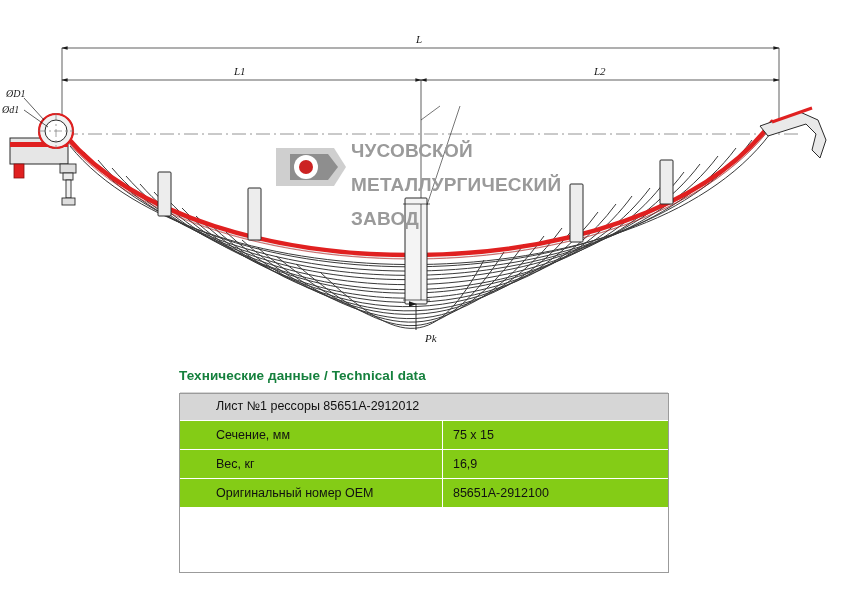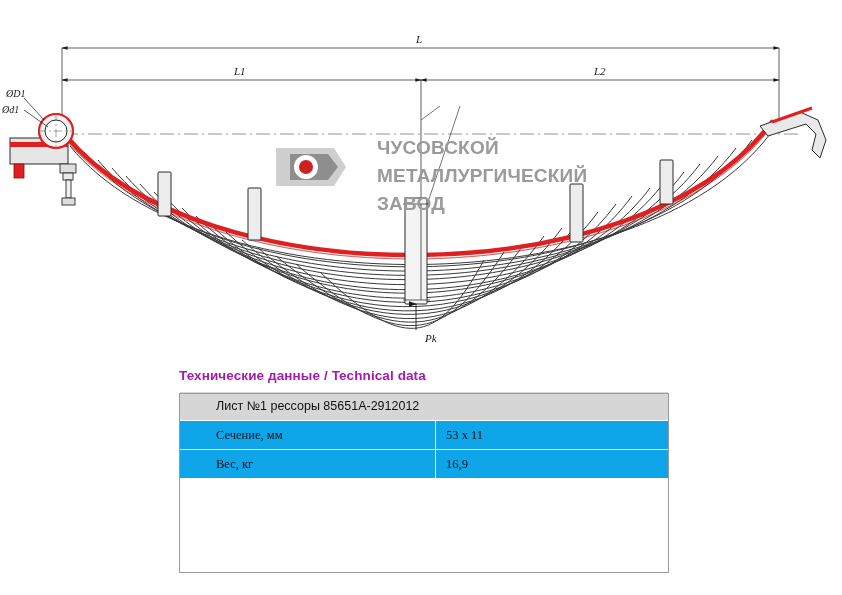--- a/index.html
+++ b/index.html
@@ -29,46 +29,46 @@
   .wm {
     position: absolute;
     left: 272px;
     top: 132px;
     width: 320px;
     height: 80px;
     pointer-events: none;
   }
   .wm-text {
     position: absolute;
-    left: 105px;
+    left: 79px;
     top: 2px;
     color: #9a9a9a;
     font-size: 19px;
     font-weight: bold;
-    line-height: 28px;
+    line-height: 34px;
     letter-spacing: 0.2px;
     white-space: pre-line;
   }
   .wm-mark {
     position: absolute;
     left: 0px;
     top: 8px;
     width: 78px;
     height: 54px;
   }
 
   
   #table-block {
     position: absolute;
     left: 179px;
     top: 368px;
     width: 490px;
   }
   .tbl-title {
-    color: #a21caf;
+    color: #15803d;
     font-size: 13.5px;
     font-weight: bold;
     margin-bottom: 8px;
     letter-spacing: 0.1px;
   }
   table.specs {
     border-collapse: collapse;
     width: 490px;
     font-size: 12.5px;
     color: #111;
@@ -77,22 +77,21 @@
     border: 1px solid #ffffff;
     height: 28px;
     padding: 0 10px;
     vertical-align: middle;
     white-space: nowrap;
   }
   table.specs tr.shade td {
     background: #d6d6d6;
   }
   table.specs tr.plain td {
-    background: #0ea5e9;
-    font-family: Liberation Serif, serif;
+    background: #84cc16;
   }
   table.specs td.k {
     width: 240px;
     padding-left: 36px;
   }
   table.specs td.v {
     width: 250px;
   }
   table.specs tr.first td {
     font-size: 12.5px;
@@ -236,24 +235,28 @@
 
   <div id="table-block">
     <div class="tbl-title">Технические данные / Technical data</div>
     <table class="specs">
       <tbody>
         <tr class="shade first">
           <td class="k" colspan="2">Лист №1 рессоры 85651А-2912012</td>
         </tr>
         <tr class="plain">
           <td class="k">Сечение, мм</td>
-          <td class="v">53 x 11</td>
+          <td class="v">75 x 15</td>
         </tr>
         <tr class="plain">
           <td class="k">Вес, кг</td>
           <td class="v">16,9</td>
+        </tr>
+        <tr class="plain">
+          <td class="k">Оригинальный номер OEM</td>
+          <td class="v">85651А-2912100</td>
         </tr>
       </tbody>
     </table>
   </div>
   <div class="outer-border"></div>
 
 </div>
 
 </body></html>

